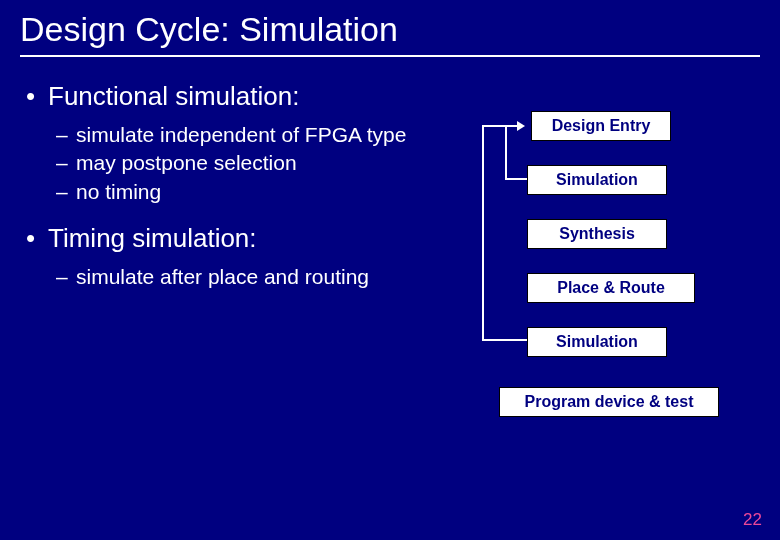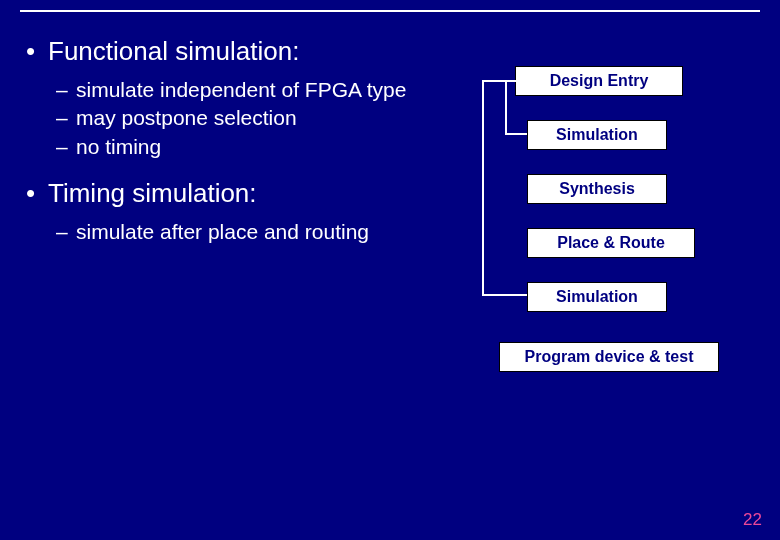--- a/index.html
+++ b/index.html
@@ -115,20 +115,21 @@
     border-top: 5px solid transparent;
     border-bottom: 5px solid transparent;
     border-left: 8px solid #ffffff;
   }
 </style>
 </head>
 <body>
 
 <div class="slide">
 
+  <h1 class="title">Design Cycle: Simulation</h1>
   <hr class="title-underline">
 
   <div class="content">
 
     <div class="left-col">
 
       <div class="bullet-heading">Functional simulation:</div>
       <ul class="sub-list">
         <li class="sub-item">simulate independent of FPGA type</li>
         <li class="sub-item">may postpone selection</li>
@@ -138,21 +139,21 @@
       <div class="bullet-heading">Timing simulation:</div>
       <ul class="sub-list">
         <li class="sub-item">simulate after place and routing</li>
       </ul>
 
     </div>
 
     <div class="right-col">
       <div class="diagram">
 
-        <div class="box" style="left:98px; top:0px; width:168px;">Design Entry</div>
+        <div class="box" style="left:114px; top:0px; width:140px;">Design Entry</div>
         <div class="box" style="left:110px; top:54px; width:140px;">Simulation</div>
         <div class="box" style="left:110px; top:108px; width:140px;">Synthesis</div>
         <div class="box" style="left:110px; top:162px; width:168px;">Place &amp; Route</div>
         <div class="box" style="left:110px; top:216px; width:140px;">Simulation</div>
         <div class="box" style="left:82px; top:276px; width:220px;">Program device &amp; test</div>
 
         <div class="hline" style="left:65px; top:228px; width:45px;"></div>
         <div class="vline" style="left:65px; top:14px; height:216px;"></div>
         <div class="hline" style="left:65px; top:14px; width:37px;"></div>
         <div class="arrowhead-right" style="left:100px; top:10px;"></div>

